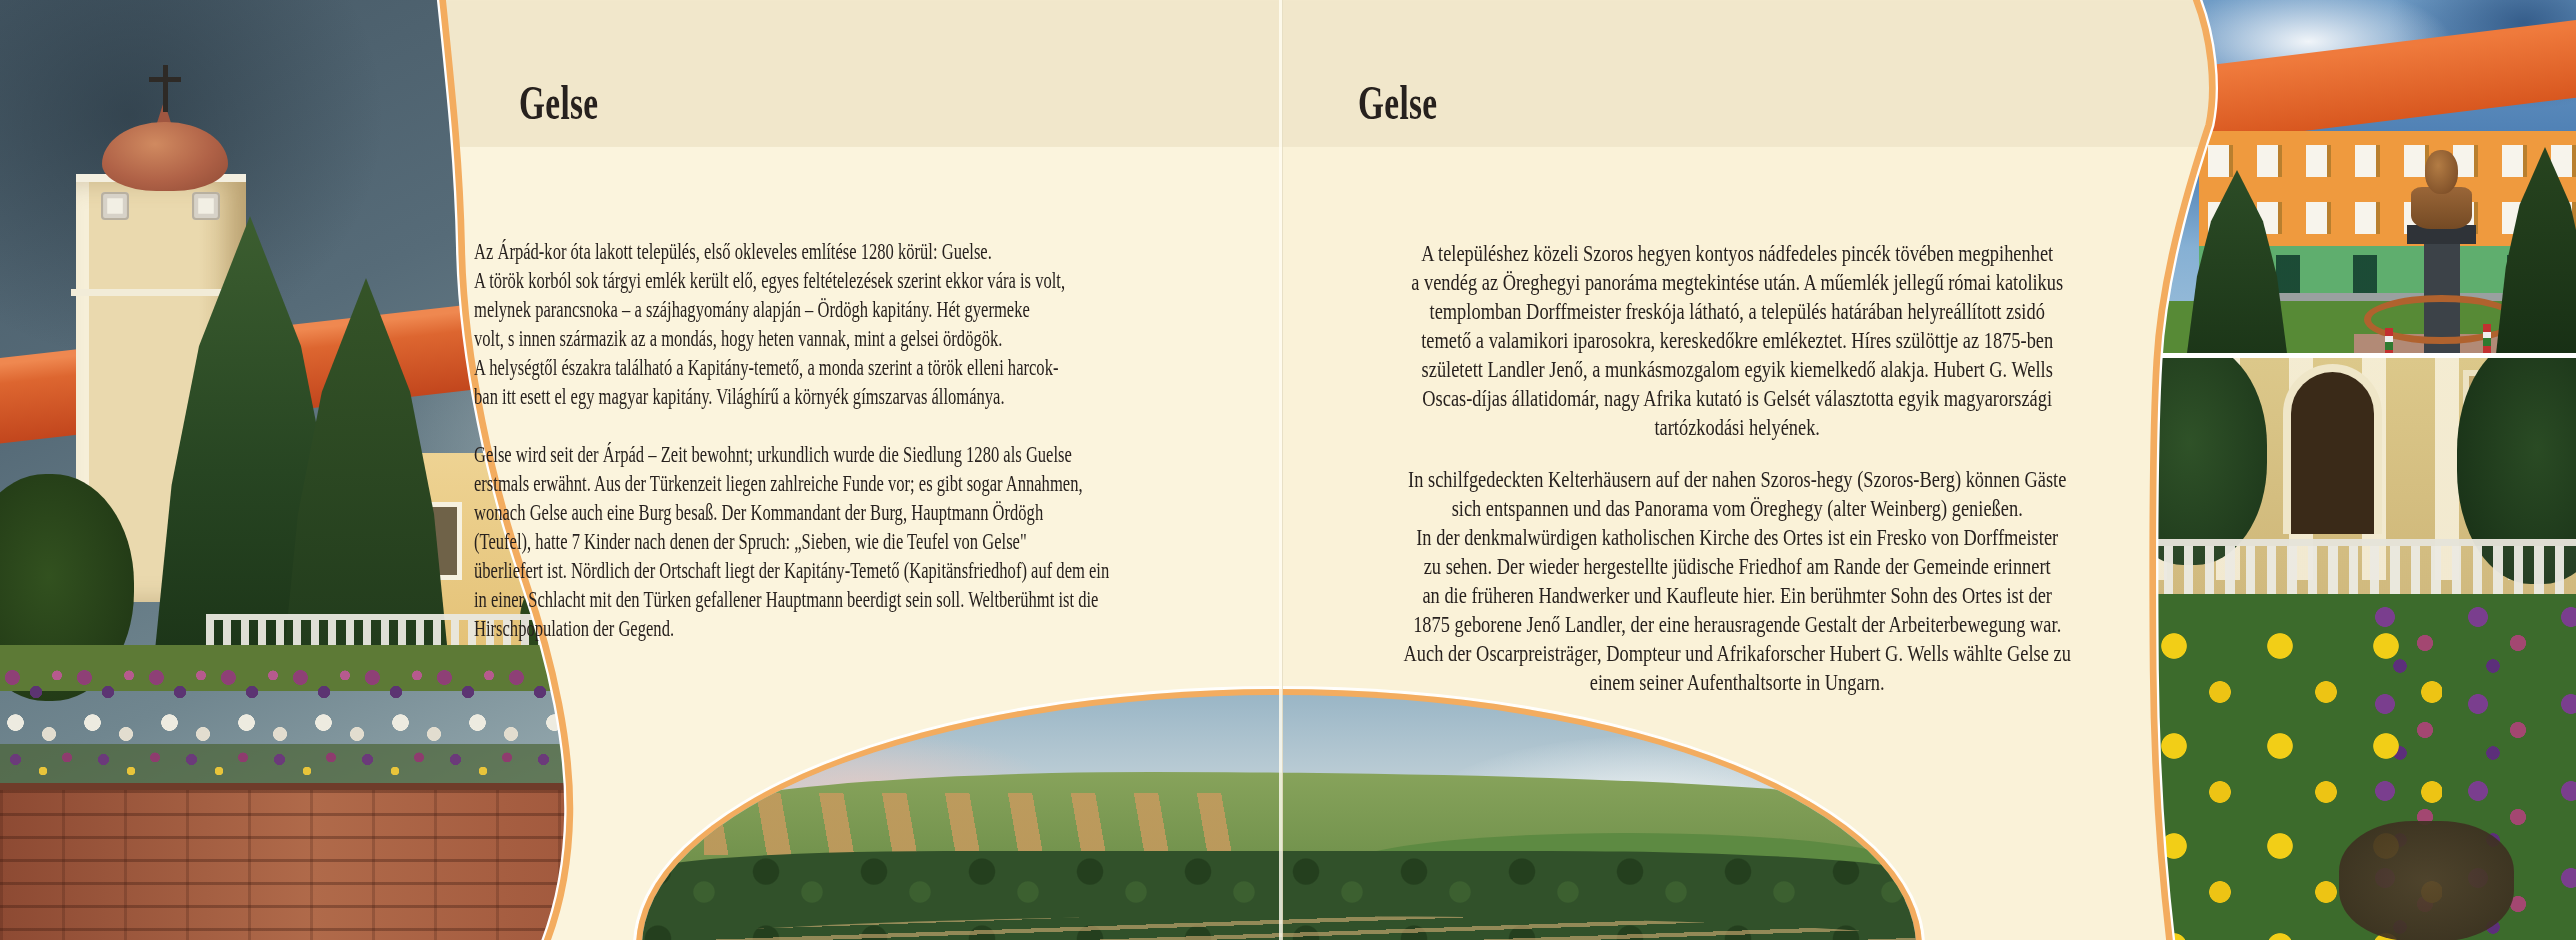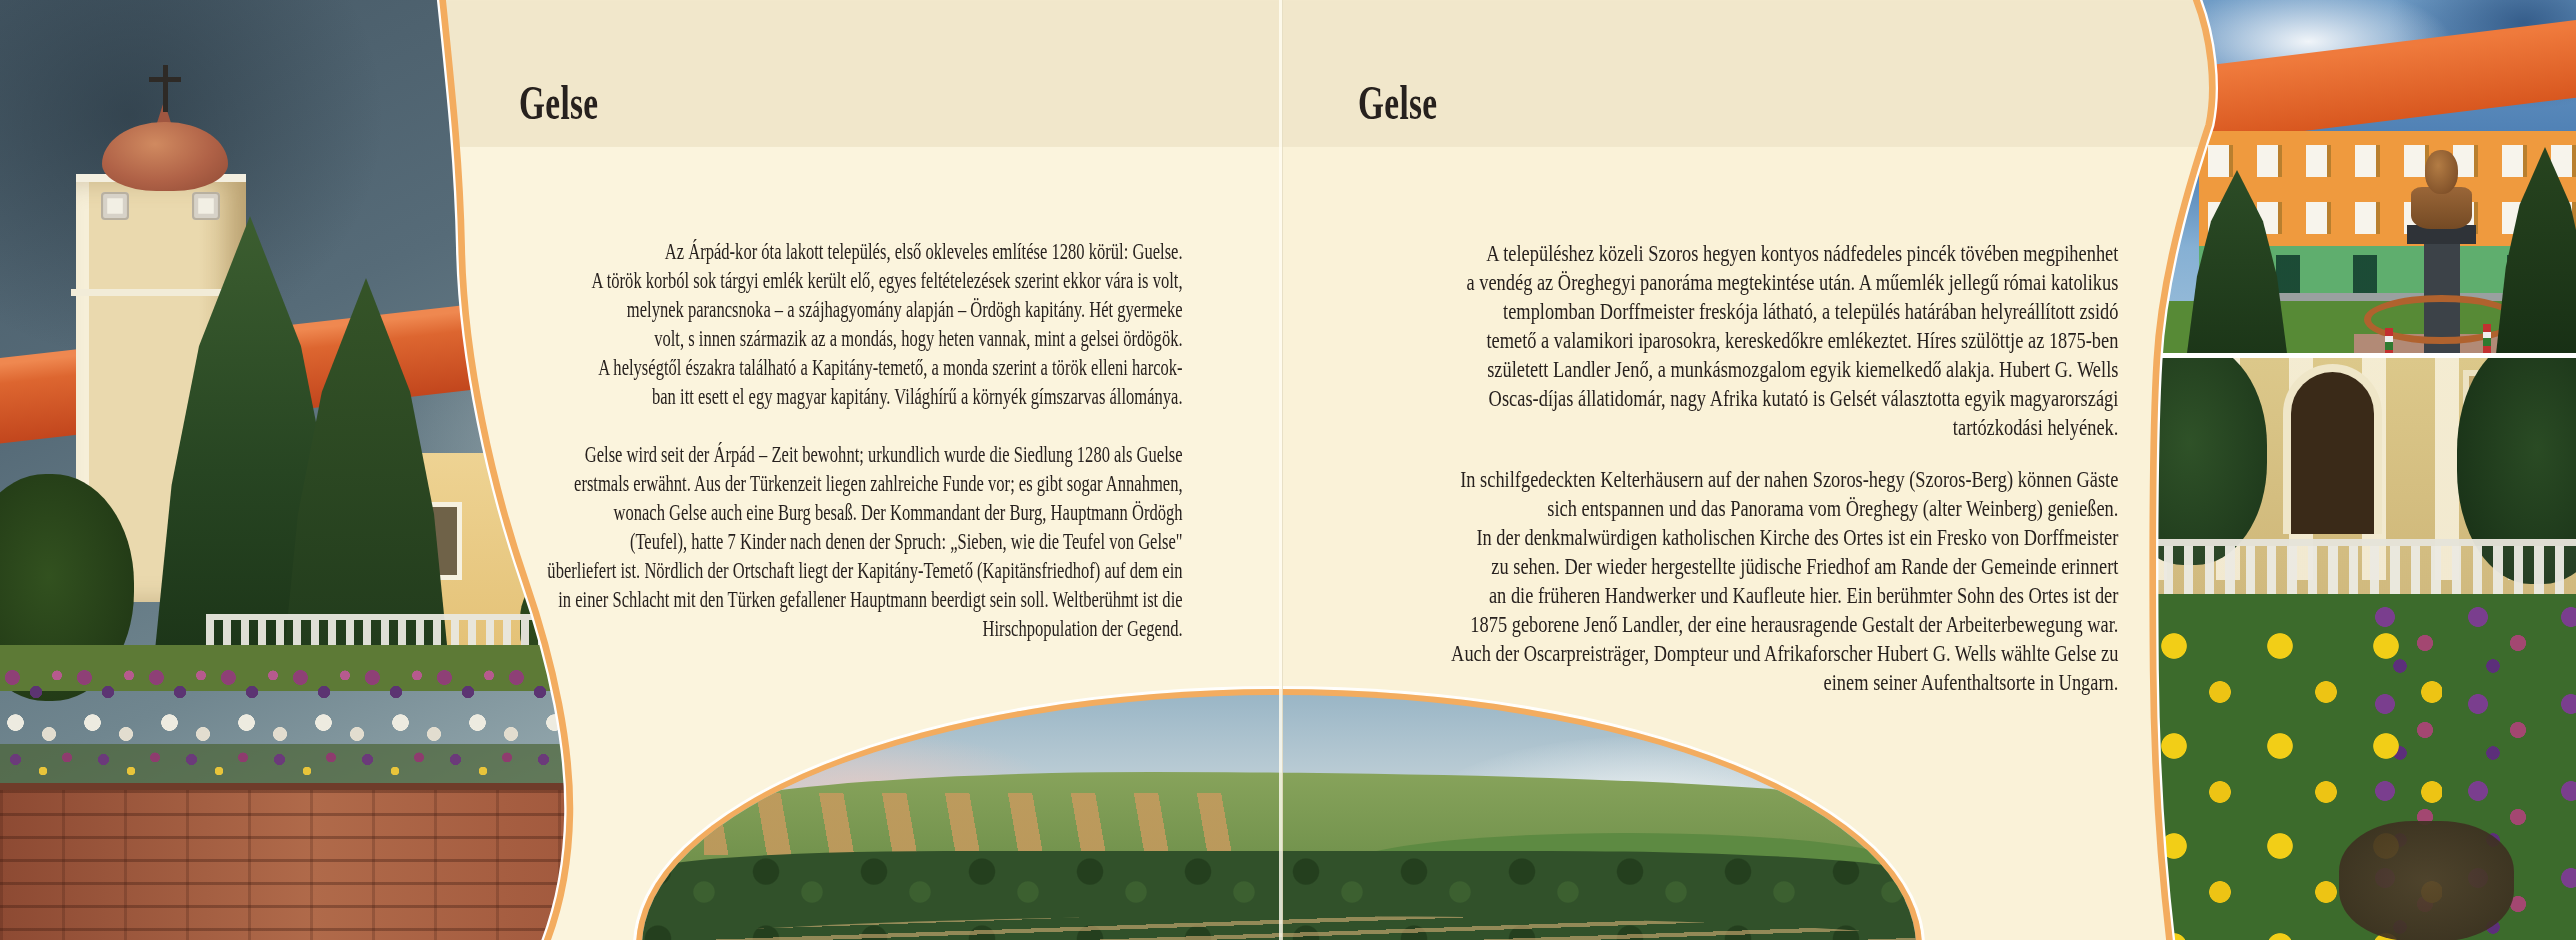--- a/index.html
+++ b/index.html
@@ -175,24 +175,24 @@
         border-right:1px solid rgba(205,190,150,.45);}
 
   
   .title{color:#27211E;font-weight:700;font-size:49px;line-height:52px;letter-spacing:0.5px;white-space:nowrap;}
   .title .squeeze{position:static;display:inline-block;transform:scaleX(.68);transform-origin:left top;}
   #title-left{left:519px;top:77px;}
   #title-right{left:1358px;top:77px;}
 
   .textblock{font-size:23px;line-height:29px;color:#27211E;white-space:pre-line;}
   .condense{position:static;display:block;transform-origin:left top;}
-  #hu-left,#de-left{left:441px;width:1030px;text-align:right;}
+  #hu-left,#de-left{left:474px;width:1030px;text-align:left;}
   #hu-left .condense,#de-left .condense{width:1030px;transform:scaleX(.72);}
   #hu-left{top:208px;} #de-left{top:411px;}
-  #hu-right,#de-right{left:1356px;width:953px;text-align:right;}
+  #hu-right,#de-right{left:1356px;width:953px;text-align:center;}
   #hu-right .condense,#de-right .condense{width:953px;transform:scaleX(.80);}
   #hu-right{top:210px;} #de-right{top:436px;}
 </style>
 </head>
 <body>
 
 <div id="board">
 
   <div id="left-photo" class="photo-layer">
     <div class="lp-storm"></div>

